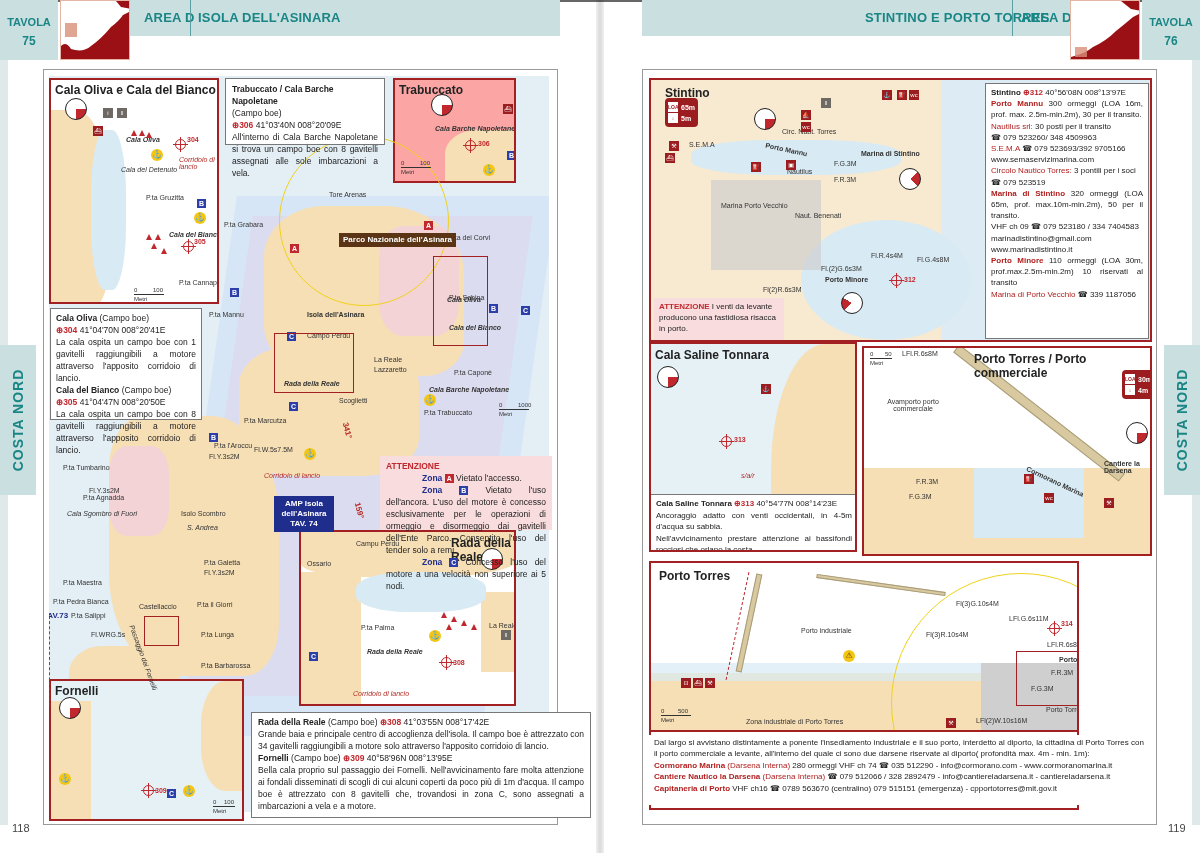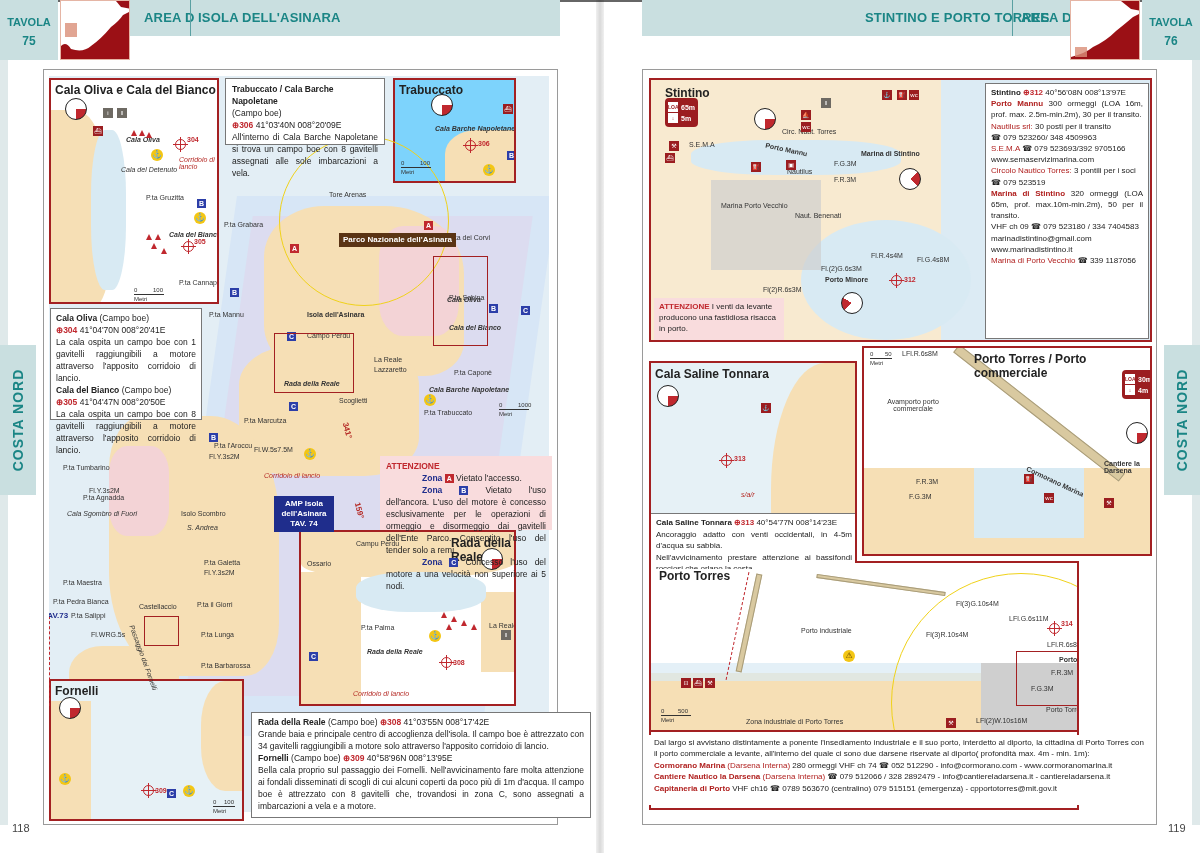--- a/index.html
+++ b/index.html
@@ -213,21 +213,21 @@
   <div class="scale" style="left:83px; top:207px;"><span>0</span> <span style="margin-left:14px;">100</span><span class="bar"></span><span>Metri</span></div>
 </div>
 
 <div class="tbox" style="left:225px; top:78px; width:160px; height:67px;">
   <div class="t">Trabuccato / Cala Barche Napoletane</div>
   <div>(Campo boe)</div>
   <div><span class="wp">306</span> <span>41°03'40N 008°20'09E</span></div>
   <p>All'interno di Cala Barche Napoletane si trova un campo boe con 8 gavitelli assegnati alle sole imbarcazioni a vela.</p>
 </div>
 
-<div class="map" style="left:393px; top:78px; width:123px; height:105px; background:#7dd3fc;">
+<div class="map" style="left:393px; top:78px; width:123px; height:105px; background:#fca5a5;">
   <div class="land" style="left:50px; top:50px; width:80px; height:60px; border-radius:40% 0 0 0;"></div>
   <div class="map-title" style="left:4px; top:3px;">Trabuccato</div>
   <div class="compass" style="left:36px; top:14px;"></div>
   <div class="label b i" style="left:40px; top:45px;">Cala Barche Napoletane</div>
   <div class="target" style="left:70px; top:60px;"></div>
   <div class="wp-num" style="left:83px; top:60px;">306</div>
   <div class="anchor-dot" style="left:88px; top:84px;">⚓</div>
   <div class="zone-badge zb-B" style="left:112px; top:71px;">B</div>
   <div class="icon-sq" style="left:108px; top:24px;">⛴</div>
   <div class="scale" style="left:6px; top:80px;"><span>0</span> <span style="margin-left:14px;">100</span><span class="bar"></span><span>Metri</span></div>
@@ -377,26 +377,27 @@
     <div><span class="rn">Nautilus srl:</span> <span>30 posti per il transito</span></div>
     <div>☎ 079 523260/ 348 4509963</div>
     <div><span class="rn">S.E.M.A</span> <span>☎ 079 523693/392 9705166</span></div>
     <div>www.semaservizimarina.com</div>
     <div><span class="rn">Circolo Nautico Torres:</span> <span>3 pontili per i soci</span></div>
     <div>☎ 079 523519</div>
     <p><span class="rb">Marina di Stintino</span> <span>320 ormeggi (LOA 65m, prof. max.10m-min.2m), 50 per il transito.</span></p>
     <div>VHF ch 09 ☎ 079 523180 / 334 7404583</div>
     <div>marinadistintino@gmail.com</div>
     <div>www.marinadistintino.it</div>
+    <p><span class="rb">Porto Minore</span> <span>110 ormeggi (LOA 30m, prof.max.2.5m-min.2m) 10 riservati al transito</span></p>
     <div><span class="rn">Marina di Porto Vecchio</span> <span>☎ 339 1187056</span></div>
 
   </div>
 </div>
 
-<div class="map" style="left:649px; top:361px; width:208px; height:210px; background:#e6f1f6;padding-left:9px;">
+<div class="map" style="left:649px; top:342px; width:208px; height:210px; background:#e6f1f6;padding-left:9px;">
   <div class="land" style="left:120px; top:0; width:90px; height:210px; border-radius:60% 0 0 30%;"></div>
   <div class="map-title" style="left:4px; top:4px;">Cala Saline Tonnara</div>
   <div class="compass" style="left:6px; top:22px;"></div>
   <div class="icon-sq" style="left:110px; top:40px;">⚓</div>
   <div class="target" style="left:70px; top:92px;"></div>
   <div class="wp-num" style="left:83px; top:92px;">313</div>
   <div class="label i red" style="left:90px; top:128px;">s/a/r</div>
 
   <div class="tbox" style="left:-1px; top:150px; width:208px; height:60px; padding:3px 5px; font-size:8px; line-height:11.5px;">
     <div><span class="t">Cala Saline Tonnara</span> <span class="wp">313</span> <span>40°54'77N 008°14'23E</span></div>
@@ -460,19 +461,19 @@
   <div class="icon-sq" style="left:42px; top:115px;">⛴</div>
   <div class="icon-sq" style="left:54px; top:115px;">⚒</div>
   <div class="icon-sq" style="left:295px; top:155px;">⚒</div>
   <div class="redrect" style="left:365px; top:88px; width:70px; height:55px;"></div>
   <div class="scale" style="left:10px; top:145px;"><span>0</span> <span style="margin-left:12px;">500</span><span class="bar"></span><span>Metri</span></div>
 </div>
 <div class="redrect" style="left:1077px; top:561px; width:0; height:122px; border-width:1px;"></div>
 
 <div class="tbox" style="left:649px; top:735px; width:500px; height:70px; padding:2px 5px; font-size:8px; line-height:11.4px; border:none;">
   <p>Dal largo si avvistano distintamente a ponente l'insediamento industriale e il suo porto, interdetto al diporto, la cittadina di Porto Torres con il porto commerciale a levante, all'interno del quale ci sono due darsene riservate al diporto( profondità max. 4m - min. 1m):</p>
-  <div><span class="rb">Cormorano Marina</span> <span class="rn">(Darsena Interna)</span> <span>280 ormeggi VHF ch 74 ☎ 052 512290 - info@cormorano.com - www.cormoranomarina.it</span></div>
+  <div><span class="rb">Cormorano Marina</span> <span class="rn">(Darsena Interna)</span> <span>280 ormeggi VHF ch 74 ☎ 035 512290 - info@cormorano.com - www.cormoranomarina.it</span></div>
   <div><span class="rb">Cantiere Nautico la Darsena</span> <span class="rn">(Darsena Interna)</span> <span>☎ 079 512066 / 328 2892479 - info@cantiereladarsena.it - cantiereladarsena.it</span></div>
   <div><span class="rb">Capitaneria di Porto</span> <span>VHF ch16 ☎ 0789 563670 (centralino) 079 515151 (emergenza) - cpportotorres@mit.gov.it</span></div>
 </div>
 <div style="position:absolute; left:649px; top:732px; width:430px; height:78px; border:2px solid #a32022; border-top:none; z-index:3; pointer-events:none;"></div>
 
 <div class="page-num" style="left:1168px;">119</div>
 
 </body></html>

